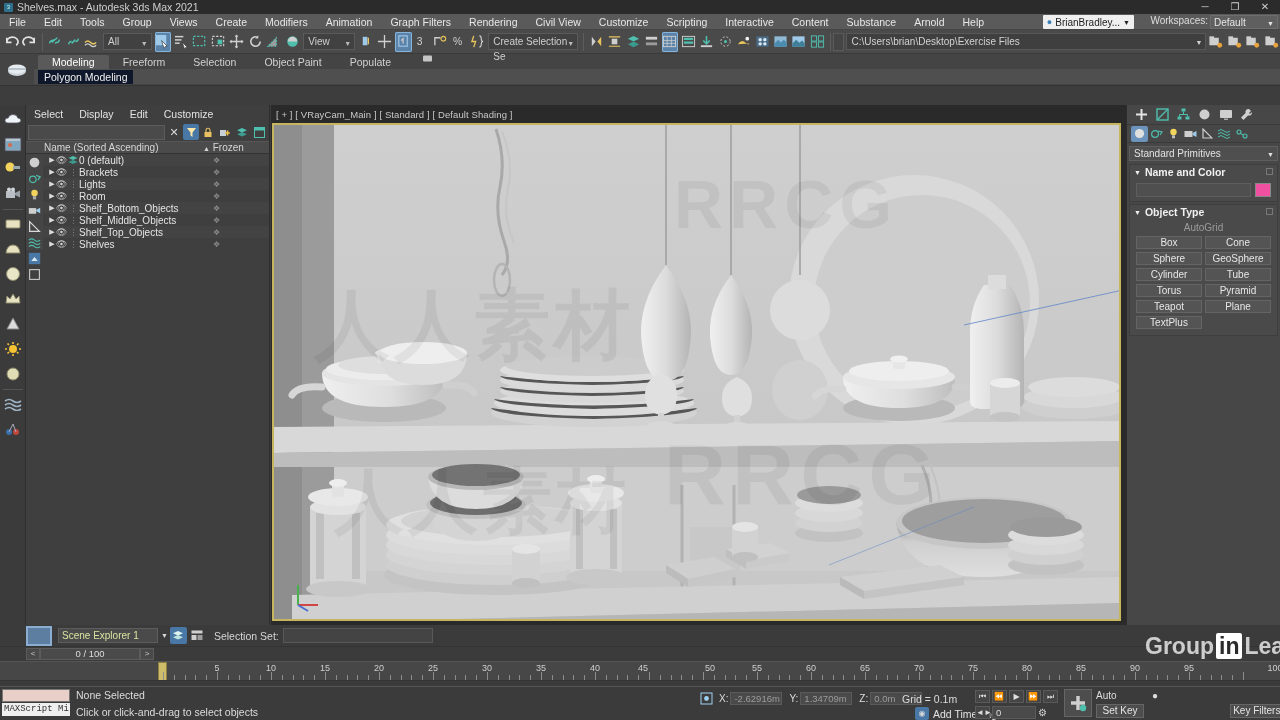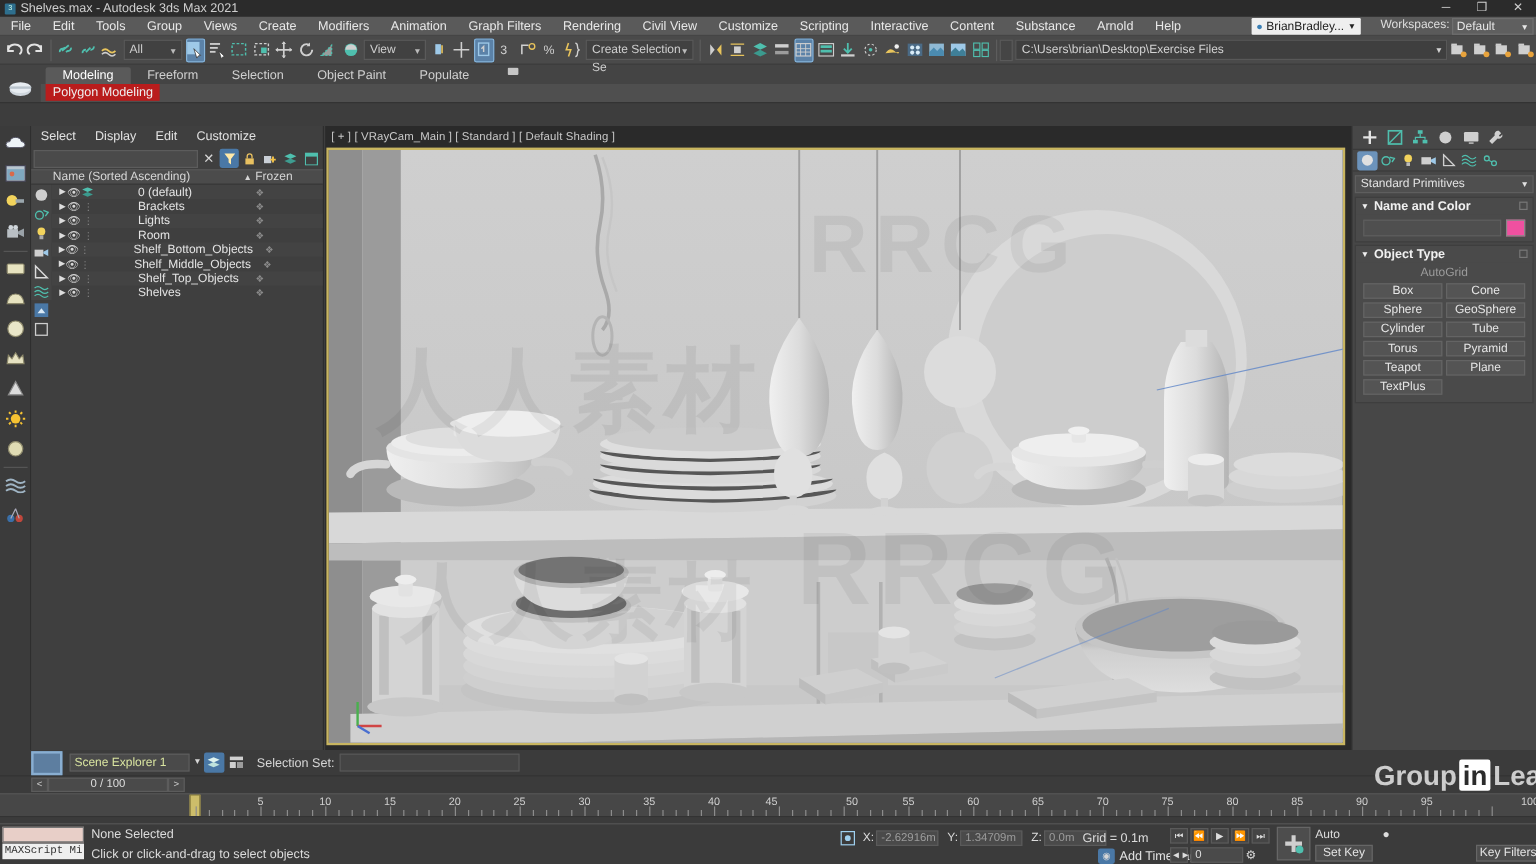--- a/index.html
+++ b/index.html
@@ -45,32 +45,32 @@
      color:#cfcfcf; font-size:10px; line-height:15px; padding-left:4px;
      position:relative; margin:0 2px; }
   .tb-combo .car { position:absolute; right:3px; top:2px; font-size:7px; color:#bbb;}
   .path-spin { width:13px; height:18px; background:#454545; border:1px solid #5a5a5a;
                margin-right:2px;}
   .path-box { height:17px; flex:0 0 360px; background:#3f3f3f; border:1px solid #585858;
               color:#d2d2d2; font-size:10px; line-height:15px; padding-left:4px;
               position:relative; }
 
   
-  .ribbon { height:32px; background:#444; display:flex; border-bottom:1px solid #333;align-items:center;}
+  .ribbon { height:32px; background:#444; display:flex; border-bottom:1px solid #333;}
   .rb-left { width:34px; display:flex; align-items:flex-start; justify-content:center;
              padding-top:8px;}
   .rb-main { flex:1; }
   .rb-tabs { height:15px; display:flex; align-items:flex-end; padding-left:4px; }
   .rb-tab { padding:0 14px; font-size:10.5px; color:#d0d0d0; line-height:14px;
             height:14px; }
   .rb-tab.active { background:#5a5a5a; color:#fff; border-top-left-radius:2px;
             border-top-right-radius:2px; }
   .rb-sub { height:15px; background:#4f4f4f; display:flex; align-items:center;
             padding-left:4px; }
-  .rb-sub .chip { background:#b91c1c; font-size:10.5px; padding:1px 6px; color:#eee; }
+  .rb-sub .chip { background:#0f172a; font-size:10.5px; padding:1px 6px; color:#eee; }
 
   
   .body { position:absolute; top:105px; left:0; width:1280px; height:520px; }
 
   .leftbar { position:absolute; left:0; top:0; width:26px; height:520px;
              background:#3b3b3b; border-right:1px solid #2e2e2e;
              display:flex; flex-direction:column; align-items:center; padding-top:2px; }
   .lb-i { width:22px; height:24px; margin-bottom:1px; display:flex;
           align-items:center; justify-content:center; }
   .lb-sep { width:20px; height:1px; background:#555; margin:2px 0; }
@@ -89,21 +89,21 @@
      font-size:10px; border-top:1px solid #565656; border-bottom:1px solid #333; }
   .sx-head .c1 { padding-left:18px; flex:1; }
   .sx-head .c2 { width:66px; }
   .sx-rows { position:relative; }
   .sx-row { height:12px; display:flex; align-items:center; font-size:10px; }
   .sx-row:nth-child(odd){ background:#434343; }
   .sx-row .ar { width:12px; text-align:center; font-size:7px; color:#ddd;
                 padding-left:6px;}
   .sx-row .ey { width:13px; text-align:center; font-size:9px; color:#d8d8d8;}
   .sx-row .dt { width:11px; text-align:center; font-size:8px; color:#8d8d8d;}
-  .sx-row .nm { flex:1; color:#e4e4e4;margin-left:36px; }
+  .sx-row .nm { flex:1; color:#e4e4e4; }
   .sx-row .fz { width:66px; text-align:left; padding-left:10px; color:#8a8a8a;
                 font-size:8px;}
   .sx-lefticons{ position:absolute; left:0; top:0; width:17px; background:#454545;
                  height:100%; }
   .sx-li { width:17px; height:16px; display:flex; align-items:center;
            justify-content:center; }
 
   
   .vp-wrap { position:absolute; left:271px; top:0; width:855px; height:543px;
              background:#2a2a2a; }

